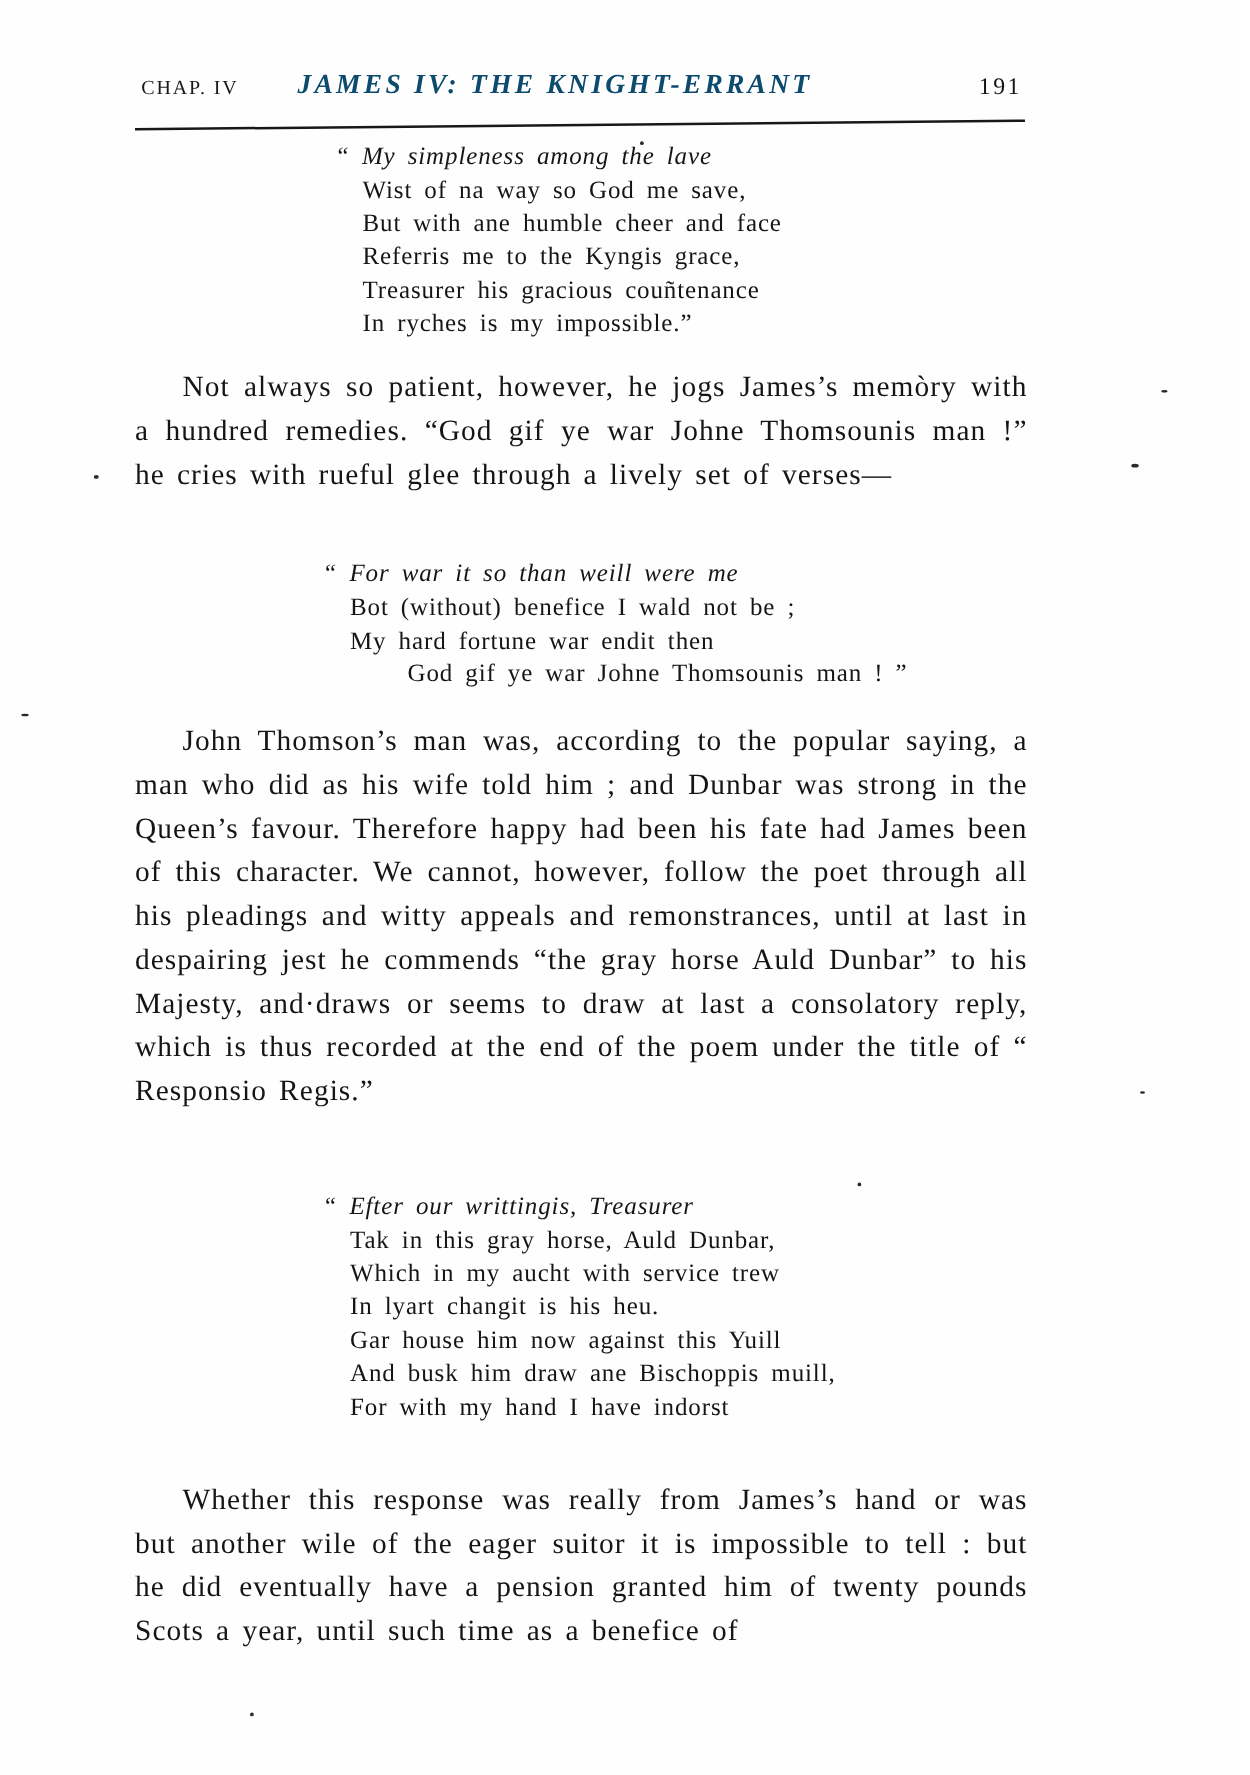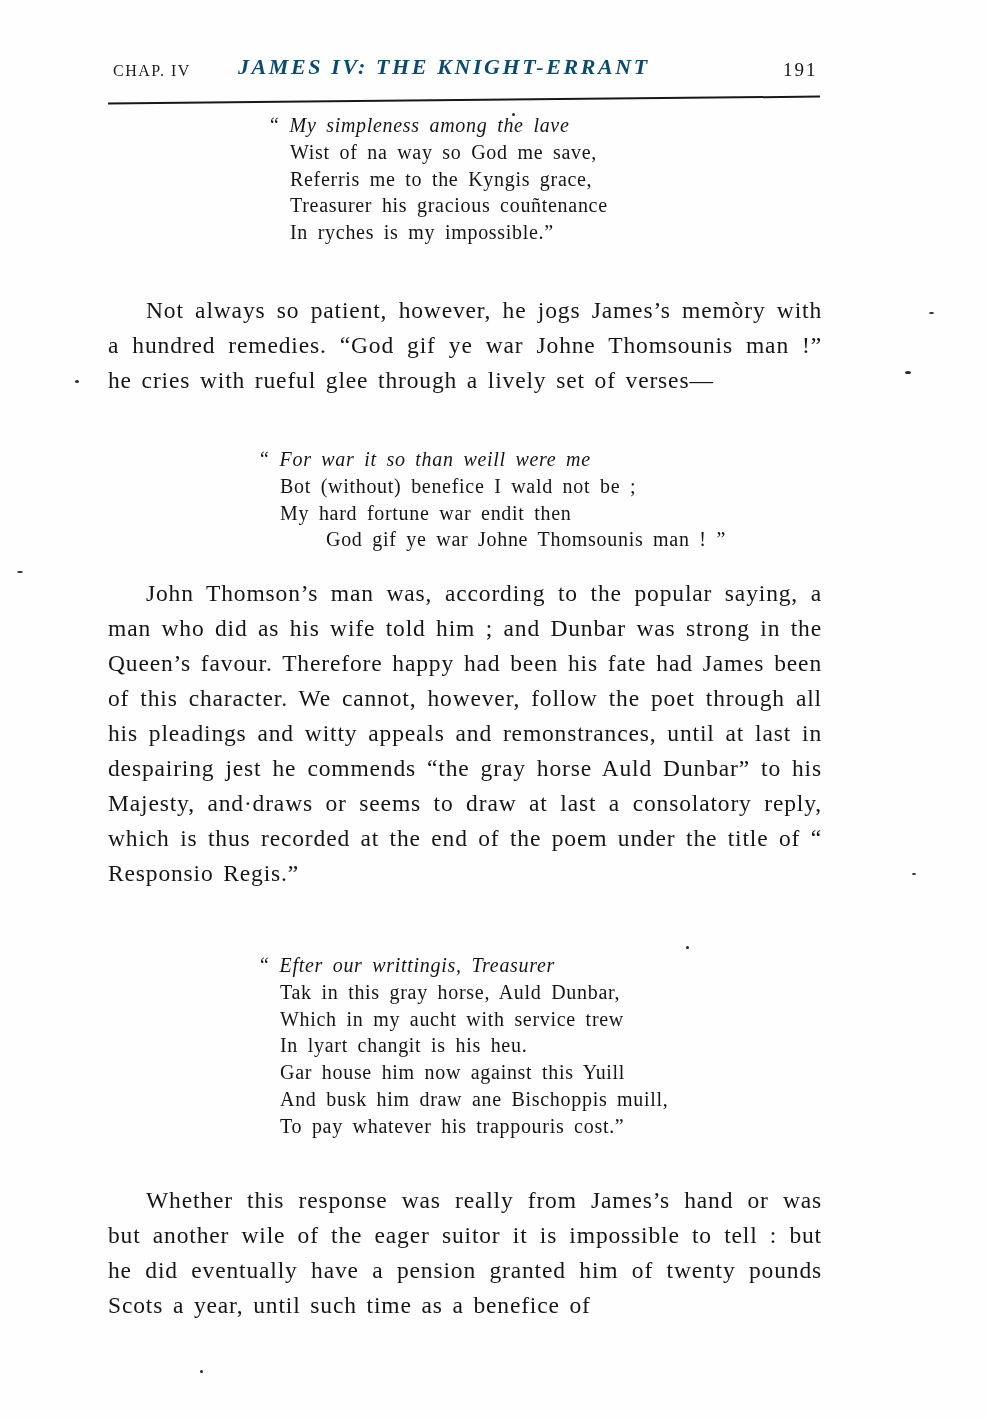--- a/index.html
+++ b/index.html
@@ -101,20 +101,21 @@
 <div class="page">
 
   <div class="chapter-label">CHAP. IV</div>
   <div class="running-title">JAMES IV: THE KNIGHT-ERRANT</div>
   <div class="page-number">191</div>
   <div class="header-rule"></div>
 
   <div class="poem" id="poem-1">
     <div class="poem-line first">“ My simpleness among the lave</div>
     <div class="poem-line">Wist of na way so God me save,</div>
+    <div class="poem-line">But with ane humble cheer and face</div>
     <div class="poem-line">Referris me to the Kyngis grace,</div>
     <div class="poem-line">Treasurer his gracious couñtenance</div>
     <div class="poem-line">In ryches is my impossible.”</div>
   </div>
 
   <div class="paragraph" id="para-1">Not always so patient, however, he jogs James’s memòry with a hundred remedies.  “God gif ye war Johne Thomsounis man !” he cries with rueful glee through a lively set of verses—</div>
 
   <div class="poem" id="poem-2">
     <div class="poem-line first">“ For war it so than weill were me</div>
     <div class="poem-line">Bot (without) benefice I wald not be ;</div>
@@ -124,21 +125,21 @@
 
   <div class="paragraph" id="para-2">John Thomson’s man was, according to the popular saying, a man who did as his wife told him ; and Dunbar was strong in the Queen’s favour.  Therefore happy had been his fate had James been of this character.  We cannot, however, follow the poet through all his pleadings and witty appeals and remonstrances, until at last in despairing jest he commends “the gray horse Auld Dunbar” to his Majesty, and·draws or seems to draw at last a consolatory reply, which is thus recorded at the end of the poem under the title of “ Responsio Regis.”</div>
 
   <div class="poem" id="poem-3">
     <div class="poem-line first">“ Efter our writtingis, Treasurer</div>
     <div class="poem-line">Tak in this gray horse, Auld Dunbar,</div>
     <div class="poem-line">Which in my aucht with service trew</div>
     <div class="poem-line">In lyart changit is his heu.</div>
     <div class="poem-line">Gar house him now against this Yuill</div>
     <div class="poem-line">And busk him draw ane Bischoppis muill,</div>
-    <div class="poem-line">To pay whatever his trappouris cost.”</div>
+    <div class="poem-line">For with my hand I have indorst</div>
   </div>
 
   <div class="paragraph" id="para-3">Whether this response was really from James’s hand or was but another wile of the eager suitor it is impossible to tell : but he did eventually have a pension granted him of twenty pounds Scots a year, until such time as a benefice of</div>
 
   <div class="speck s1"></div>
   <div class="speck s2"></div>
   <div class="speck s3"></div>
   <div class="speck s4"></div>
   <div class="speck s5"></div>
   <div class="speck s6"></div>

